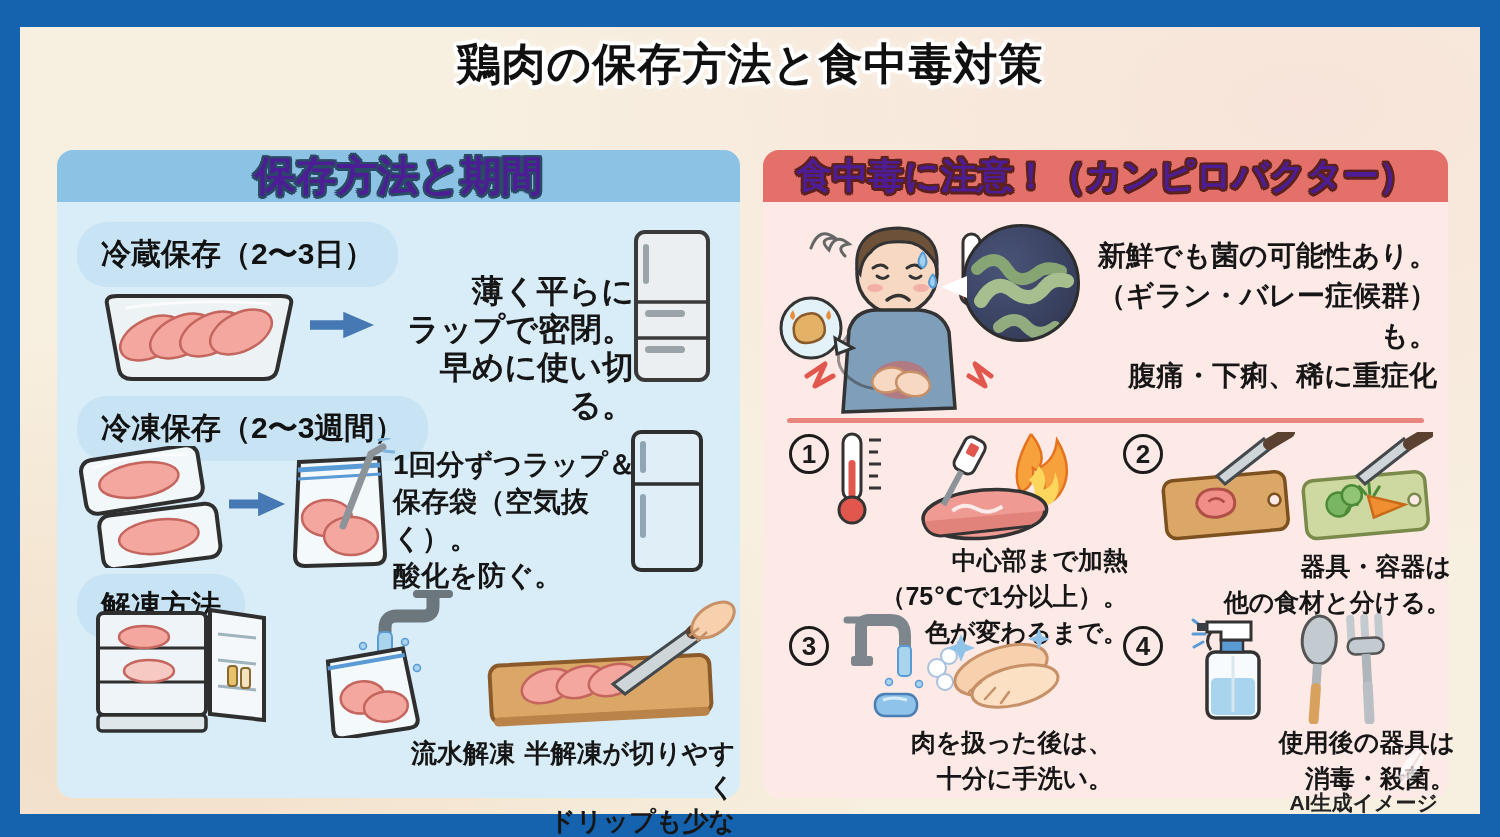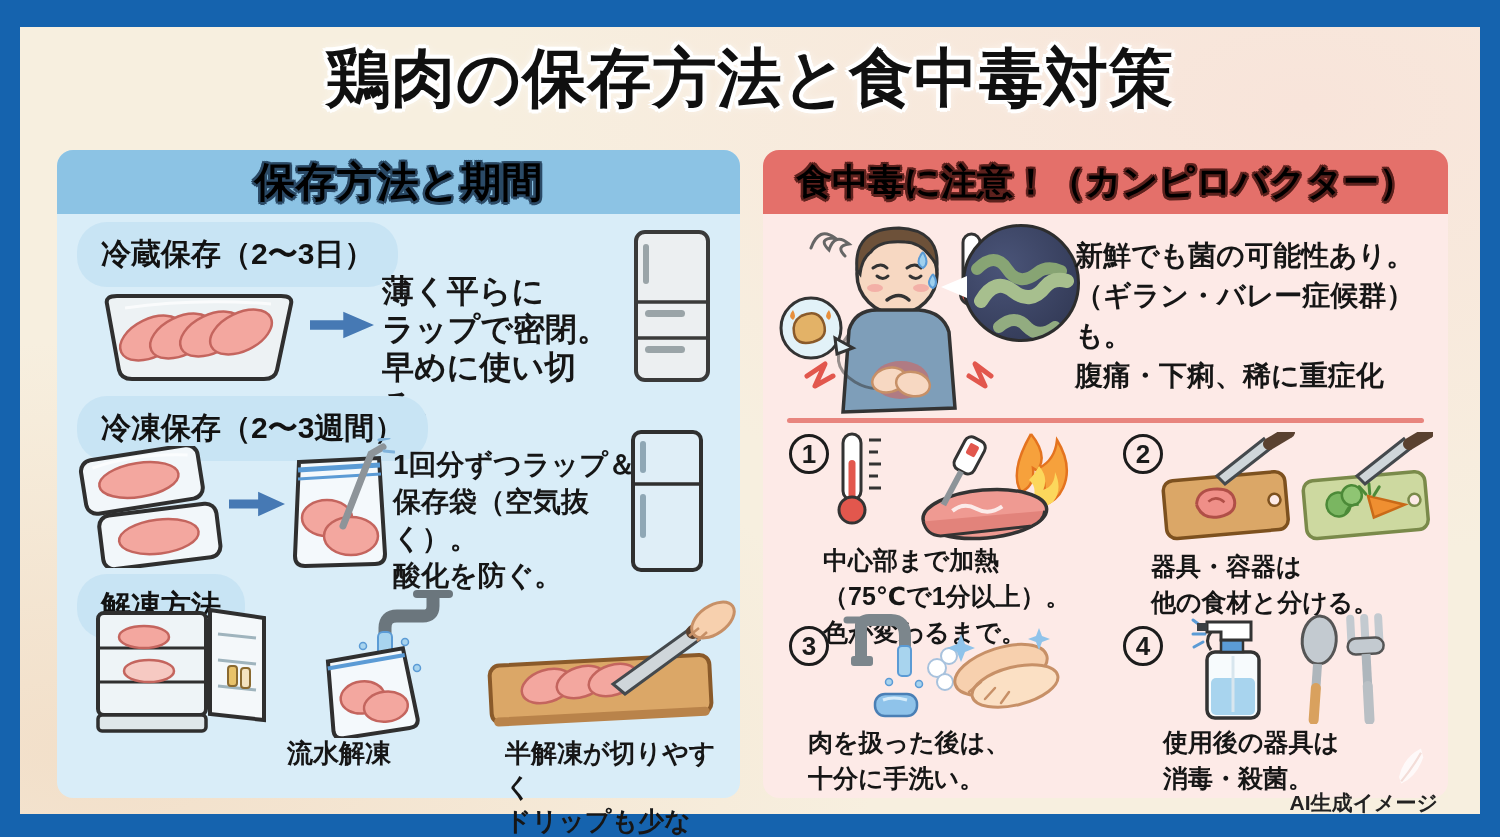--- a/index.html
+++ b/index.html
@@ -2,33 +2,33 @@
 <html lang="ja"><head>
 <meta charset="utf-8">
 <style>
 *{margin:0;padding:0;box-sizing:border-box}
 html,body{width:1500px;height:837px}
 body{font-family:"Liberation Sans","DejaVu Sans",sans-serif;color:#161616}
 .frame{position:relative;width:1500px;height:837px;background:#1563ae;overflow:hidden}
 .canvas{position:absolute;left:20px;top:27px;width:1460px;height:787px;background:#f7efdf;
   background-image:radial-gradient(ellipse at 88% 10%,#f8e4da 0%,rgba(248,228,218,0) 45%),
                    radial-gradient(ellipse at 5% 92%,#f2dfc9 0%,rgba(242,223,201,0) 40%);}
-.title{position:absolute;left:0;width:100%;top:8px;text-align:center;font-size:64px;font-weight:900;color:#101010;letter-spacing:1px;
+.title{position:absolute;left:0;width:100%;top:8px;text-align:center;font-size:44px;font-weight:900;color:#101010;letter-spacing:1px;
   text-shadow:4px 0 0 #fff,-4px 0 0 #fff,0 4px 0 #fff,0 -4px 0 #fff,3px 3px 0 #fff,-3px -3px 0 #fff,3px -3px 0 #fff,-3px 3px 0 #fff,0 0 12px #fff;}
 .panel{position:absolute;top:123px;height:648px;border-radius:16px}
 .panel.left{left:37px;width:683px;background:#d9edf8}
 .panel.right{left:743px;width:685px;background:#fdeae7}
-.panel-header{position:absolute;top:0;left:0;width:100%;height:64px;border-radius:16px 16px 0 0;display:flex;align-items:center;justify-content:center;font-weight:900;color:#000000;white-space:nowrap}
+.panel-header{position:absolute;top:0;left:0;width:100%;height:52px;border-radius:16px 16px 0 0;display:flex;align-items:center;justify-content:center;font-weight:900;color:#4c1d95;white-space:nowrap}
 .panel.left .panel-header{background:#8cc3e4;font-size:41px;
   text-shadow:2.5px 0 0 #2b4a66,-2.5px 0 0 #2b4a66,0 2.5px 0 #2b4a66,0 -2.5px 0 #2b4a66,2px 2px 0 #2b4a66,-2px -2px 0 #2b4a66,2px -2px 0 #2b4a66,-2px 2px 0 #2b4a66}
 .panel.right .panel-header{background:#e4706a;font-size:36px;
   text-shadow:2.5px 0 0 #5c211d,-2.5px 0 0 #5c211d,0 2.5px 0 #5c211d,0 -2.5px 0 #5c211d,2px 2px 0 #5c211d,-2px -2px 0 #5c211d,2px -2px 0 #5c211d,-2px 2px 0 #5c211d}
 .pill{position:absolute;background:#c8e4f4;border-radius:30px;padding:12px 24px;font-size:30px;font-weight:800;color:#121212;white-space:nowrap}
 .txt{position:absolute;font-weight:800;color:#161616}
-.center{text-align:left}
+.center{text-align:right}
 .icon{position:absolute}
 .arrow{position:absolute;background:#4679b4;clip-path:polygon(0 34%,52% 34%,52% 6%,100% 50%,52% 94%,52% 66%,0 66%)}
 .stepnum{position:absolute;width:40px;height:40px;border:3px solid #1c1c1c;border-radius:50%;display:flex;align-items:center;justify-content:center;font-size:26px;font-weight:800;color:#1c1c1c;background:transparent}
 .divider{position:absolute;left:24px;top:268px;width:637px;height:5px;background:#e8857e;border-radius:3px}
 .bact{position:absolute;left:199px;top:74px;width:118px;height:118px;border-radius:50%;border:3px solid #2d2d2d;background:radial-gradient(circle at 35% 35%,#4a5478,#2e3550);overflow:hidden}
 .bact-tail{position:absolute;left:178px;top:126px;width:0;height:0;border-top:11px solid transparent;border-bottom:11px solid transparent;border-right:26px solid #fff}
 .credit{position:absolute;top:762px;right:42px;font-size:21px;font-weight:700;color:#222}
 
 .t-refrig{left:325px;top:122px;width:252px;font-size:32px;line-height:38px}
 .t-freeze{left:336px;top:296px;width:270px;font-size:28px;line-height:37px}

